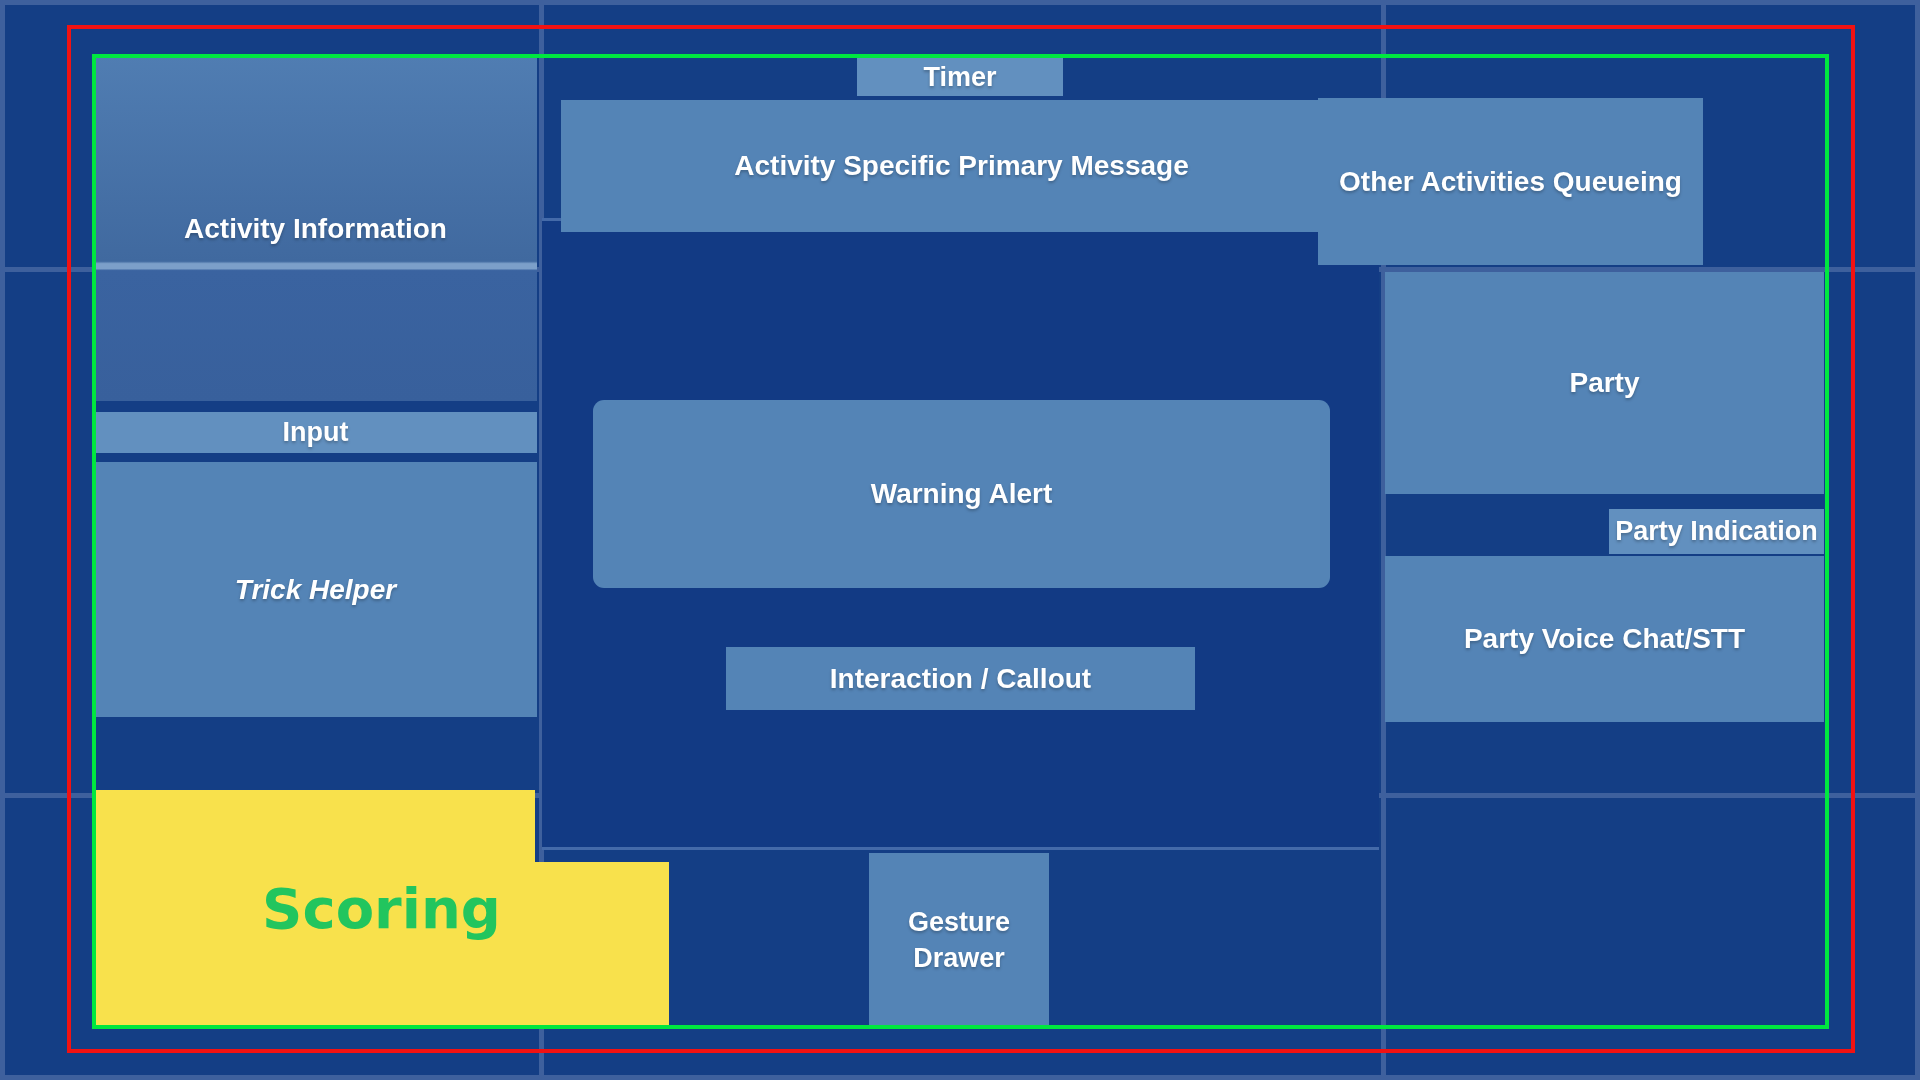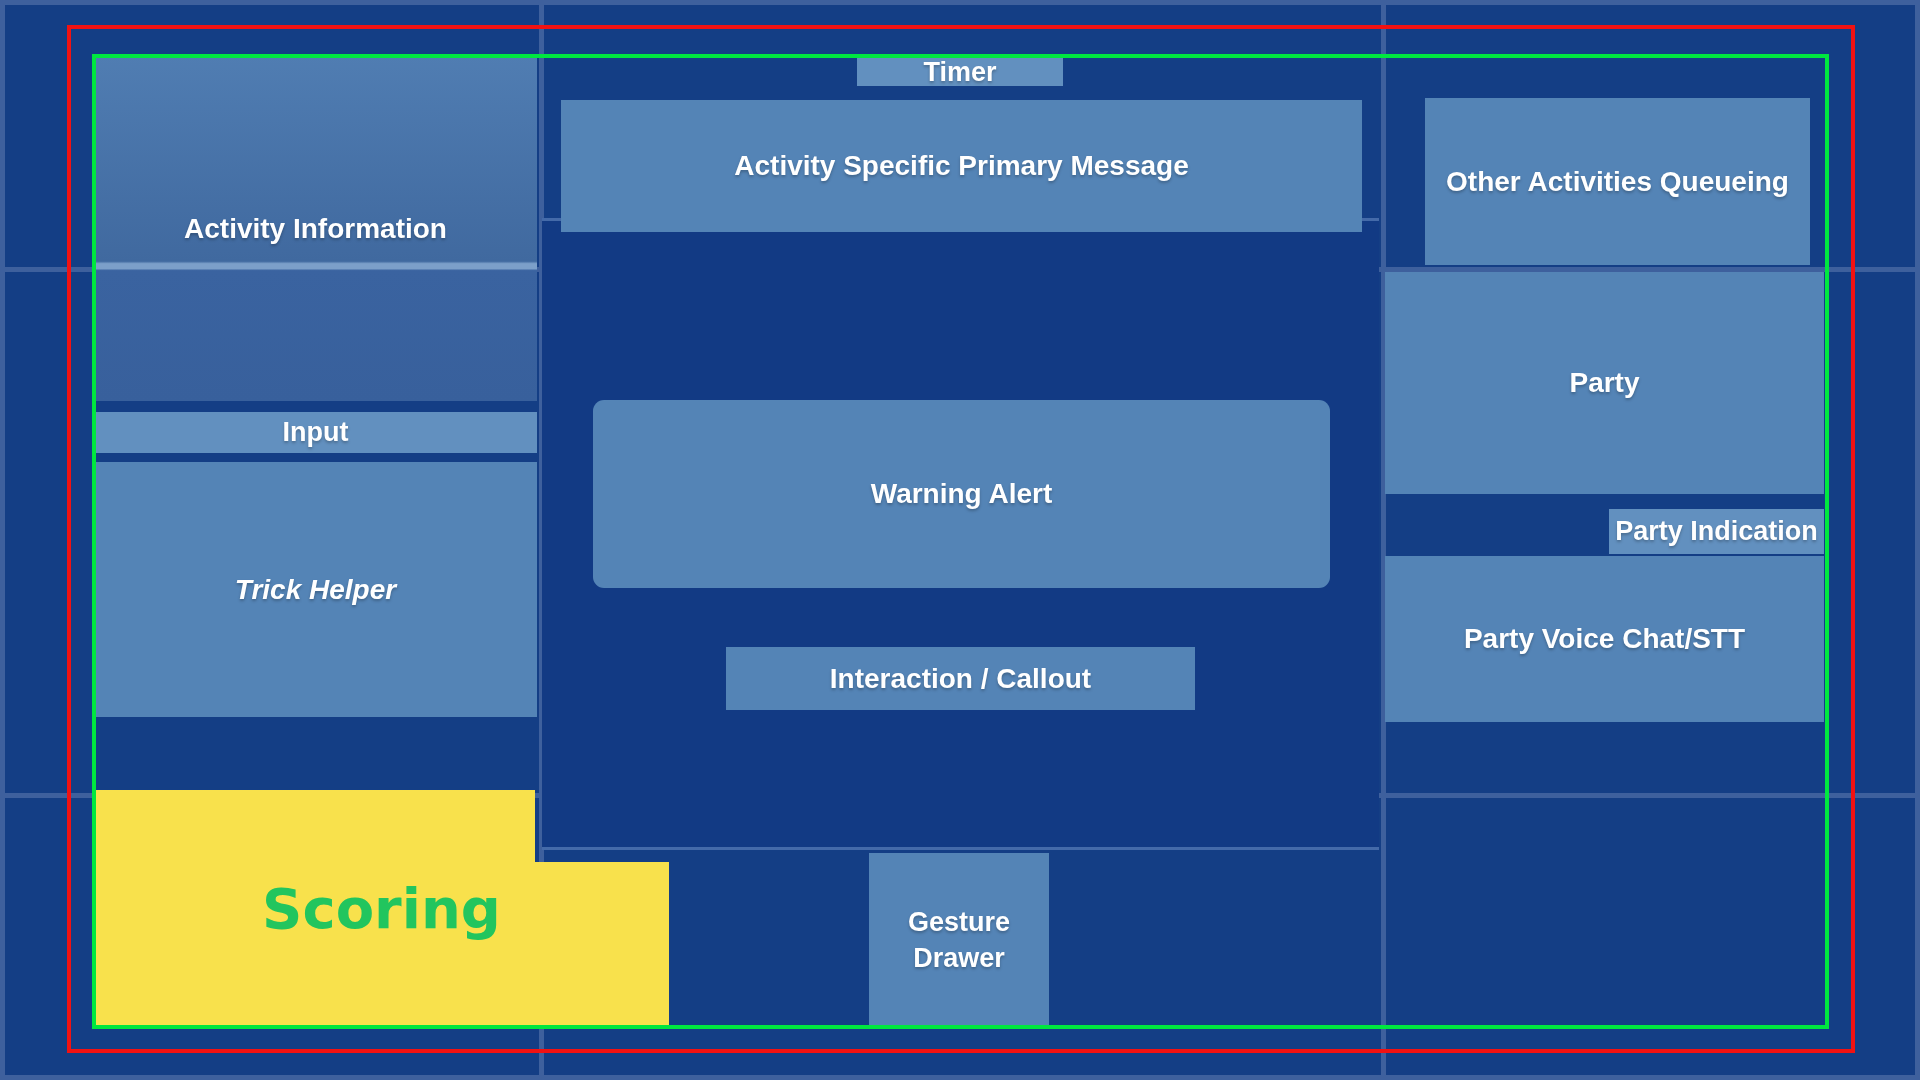--- a/index.html
+++ b/index.html
@@ -37,36 +37,36 @@
   .scoring-main{position:absolute;left:0;top:0;width:441px;height:237px;background:#F8E14C;}
   .scoring-ext{position:absolute;left:441px;top:72px;width:134px;height:165px;background:#F8E14C;}
   .scoring-label{
     position:absolute;left:0;top:0;width:575px;height:237px;
     display:flex;align-items:center;justify-content:center;
     color:#22c55e;font-family:"DejaVu Sans","Liberation Sans",sans-serif;
     font-weight:bold;font-size:56px;
   }
 
   
-  .timer{left:857px;top:58px;width:206px;height:28px;z-index:11;}
+  .timer{left:857px;top:58px;width:206px;height:38px;z-index:11;}
   .aspm{left:561px;top:100px;width:801px;height:132px;}
   .center-panel{
     position:absolute;left:542px;top:218px;width:837px;height:632px;
     background:#123A84;box-sizing:border-box;
     border-top:3px solid rgba(110,145,200,0.55);
     border-bottom:3px solid rgba(110,145,200,0.55);
     z-index:5;
   }
   .warning{left:593px;top:400px;width:737px;height:188px;border-radius:11px;}
   .interaction{left:726px;top:647px;width:469px;height:63px;}
   .gesture{left:869px;top:853px;width:180px;height:174px;line-height:1.35;font-size:27px;}
   .gesture .lbl{display:block;width:150px;margin:6px auto;}
 
   
-  .other-activities{left:1425px;top:98px;width:385px;height:167px;justify-content:center;}
+  .other-activities{left:1318px;top:98px;width:385px;height:167px;justify-content:center;}
   .feed{left:1385px;top:272px;width:439px;height:222px;}
   .party-indication{left:1609px;top:509px;width:215px;height:45px;}
   .party-voice{left:1385px;top:556px;width:439px;height:166px;}
 </style>
 </head>
 <body>
 
 <div class="stage">
 
   <div class="gv" style="left:0px"></div>

